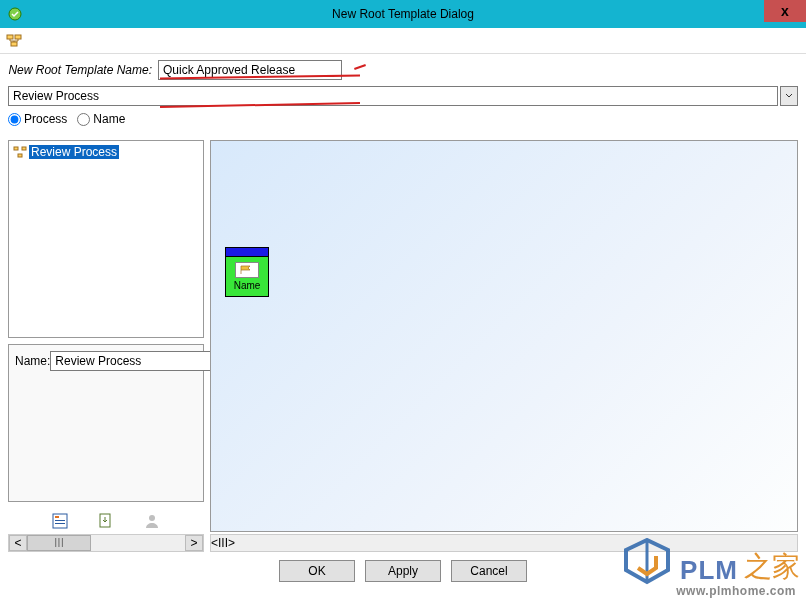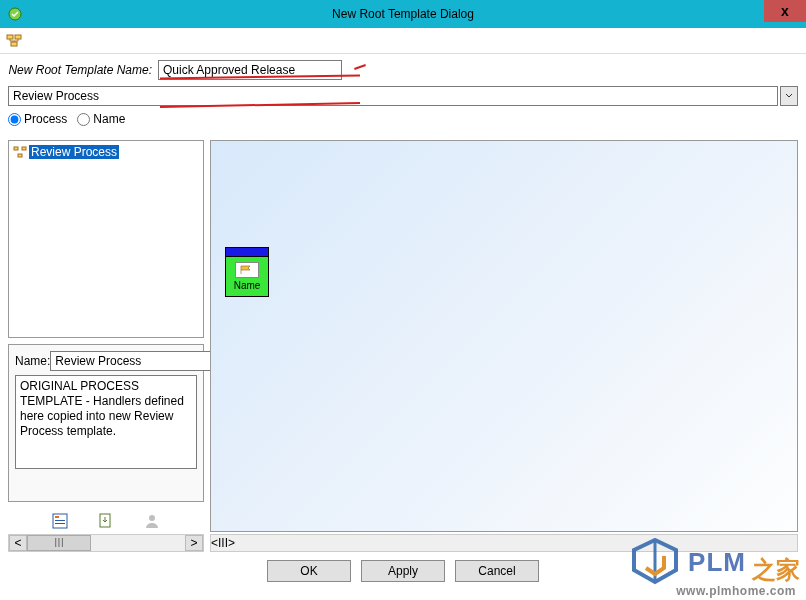--- a/index.html
+++ b/index.html
@@ -52,30 +52,30 @@
 .canvas-panel { flex: 1; display:flex; flex-direction:column; }
 .canvas { flex: 1; border: 1px solid #999; background: linear-gradient(135deg, #d8e9fb 0%, #eef4fc 60%, #fdfefe 100%); position: relative; }
 .node { position: absolute; left: 14px; top: 106px; width: 44px; }
 .node-header { height: 10px; background: #1a1ae6; border: 1px solid #000; }
 .node-body { height: 40px; background: #39e639; border: 1px solid #000; border-top: none; display:flex; flex-direction:column; align-items:center; justify-content:center; }
 .node-icon-box { width: 24px; height: 16px; background: #fff; border: 1px solid #888; display:flex; align-items:center; justify-content:center; }
 .node-label { font-size: 10px; margin-top: 2px; }
 .canvas-hscroll { height: 18px; border: 1px solid #ccc; background: #efefef; display: flex; align-items: center; margin-top: 2px; }
 
 .button-bar { height: 34px; display: flex; align-items: center; justify-content: center; gap: 10px; border-top: 0; margin-top: 2px; }
-.btn { width: 84px; height: 22px; background: #e1e1e1; border: 1px solid #8a8a8a; cursor: default; }
+.btn { width: 76px; height: 22px; background: #e1e1e1; border: 1px solid #8a8a8a; cursor: default; }
 
 .red-underline { position: absolute; height: 0; border-top: 2px solid #d42020; pointer-events: none; }
 .ru1 { left: 160px; top: 76px; width: 200px; transform: rotate(-0.8deg); }
 .ru2 { left: 160px; top: 104px; width: 200px; transform: rotate(-1.2deg); }
 .red-dash { position:absolute; left:354px; top:66px; width:12px; border-top:2px solid #d42020; transform: rotate(-20deg); }
 
-.watermark { position: absolute; right: 6px; bottom: 14px; display: flex; align-items: center; gap: 6px; opacity: 0.92; pointer-events: none; }
+.watermark { position: absolute; right: 6px; bottom: 14px; display: flex; align-items: flex-end; gap: 6px; opacity: 0.92; pointer-events: none; }
 .wm-text { font-size: 26px; font-weight: bold; color: #4a6fb3; letter-spacing: 1px; }
-.wm-cn { font-size: 24px; color: #e08a1e; font-weight: bold; margin-top: 16px; }
+.wm-cn { font-size: 28px; color: #e08a1e; font-weight: normal; margin-top: 16px; }
 .wm-url { position: absolute; right: 10px; bottom: 2px; font-size: 12px; color: #888; letter-spacing: 0.5px; pointer-events: none; font-weight: bold; }
 </style>
 </head>
 <body>
 
 <div class="titlebar">
   <span class="icon-wrap">
     <svg width="16" height="16" viewBox="0 0 16 16">
         <circle cx="8" cy="8" r="6" fill="#7fd04a" stroke="#2a7a00"></circle>
         <path d="M5 8l2 2 4-4" stroke="#fff" stroke-width="1.5" fill="none"></path>
@@ -132,21 +132,20 @@
         </span>
         <span class="tree-label">Review Process</span>
       </div>
     </div>
 
     <div class="details-box">
       <div class="details-row">
         <span class="dlabel">Name:</span>
         <input class="details-input" value="Review Process" style="">
       </div>
-      <div class="desc-box">ORIGINAL PROCESS TEMPLATE - Handlers defined here copied into new Review Process template.</div>
     </div>
 
     <div class="icon-row">
       <span class="row-icon">
         <svg width="18" height="18" viewBox="0 0 18 18">
             <rect x="2" y="2" width="14" height="14" fill="#fff" stroke="#2a5aa0"></rect>
             <rect x="4" y="4" width="4" height="2" fill="#e07020"></rect>
             <rect x="4" y="8" width="10" height="1" fill="#2a5aa0"></rect>
             <rect x="4" y="11" width="10" height="1" fill="#2a5aa0"></rect>
           </svg>

